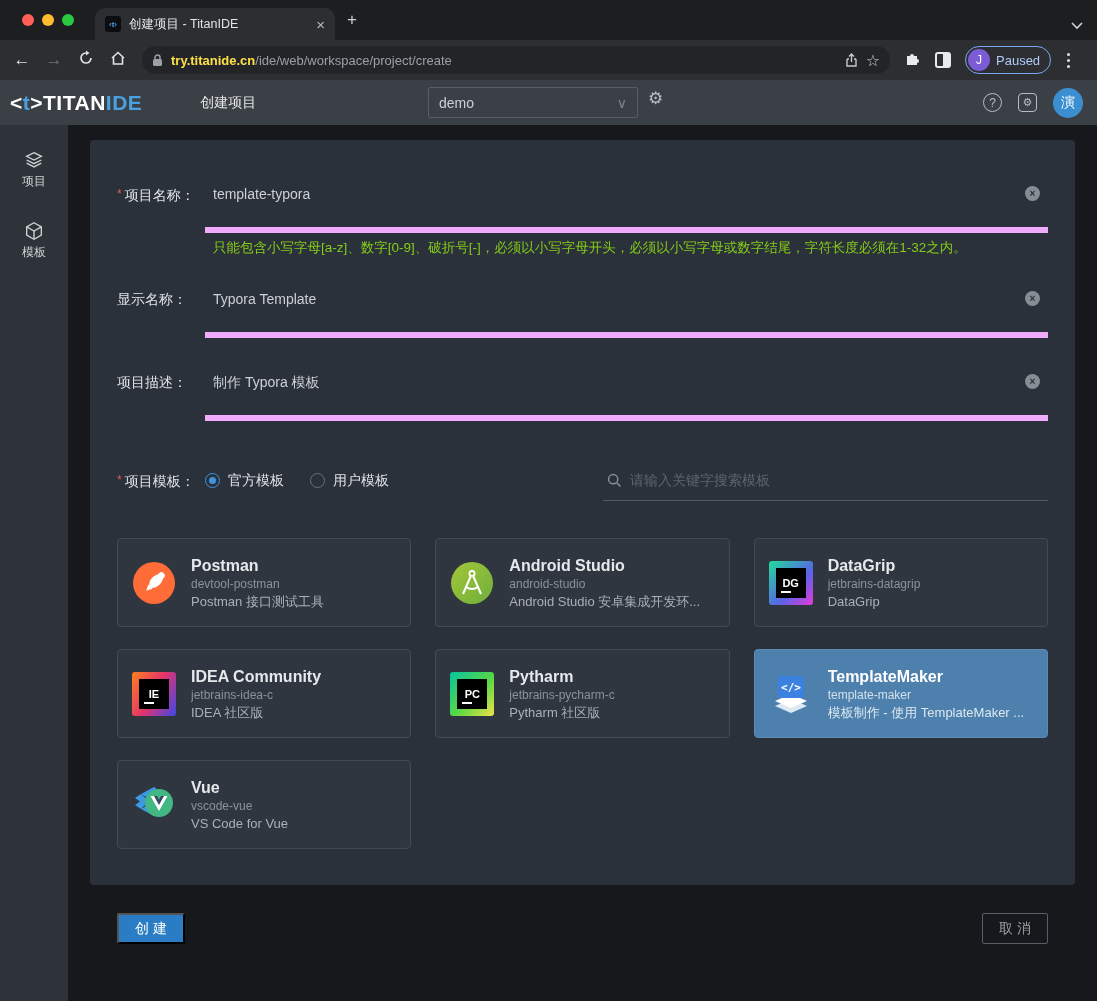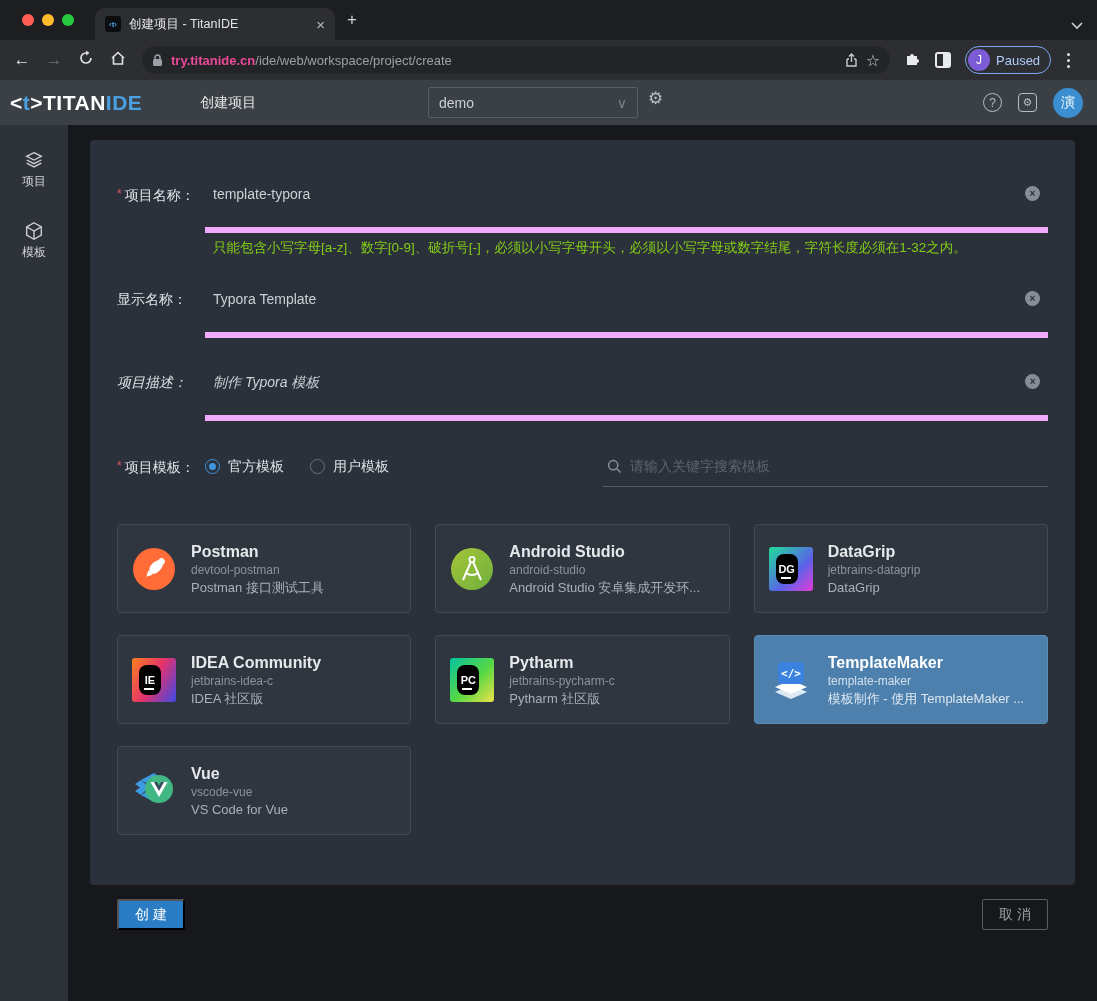--- a/index.html
+++ b/index.html
@@ -21,21 +21,21 @@
   .newtab { position:absolute; left:347px; top:13px; color:#cfd2d5; font-size:17px; line-height:14px; }
   .strip-chevron { position:absolute; right:14px; top:16px; }
 
   .toolbar { position:absolute; left:0; top:40px; width:100%; height:40px; background:#2d2e32;
              display:flex; align-items:center; }
   .nav-ico { width:32px; text-align:center; font-size:17px; color:#dfe1e4; flex:0 0 auto; }
   .nav-ico.dim { color:#6e7277; }
   .addr { height:28px; background:#232427; border-radius:14px; margin-left:8px; flex:0 0 748px;
           display:flex; align-items:center; padding:0 10px; gap:8px; }
   .addr-url { font-size:13px; color:#9aa0a6; white-space:nowrap; overflow:hidden; flex:1; }
-  .addr-url b { color:#ec4899; font-weight:bold; }
+  .addr-url b { color:#fde047; font-weight:bold; }
   .addr-ico { flex:0 0 auto; display:flex; align-items:center; }
   .star { color:#c7cacd; font-size:16px; }
   .toolbar-right { display:flex; align-items:center; gap:14px; margin-left:14px; }
   .sidepanel-ico { width:16px; height:16px; border:2px solid #e8eaed; border-radius:3px; position:relative; }
   .sidepanel-ico::after { content:""; position:absolute; right:0; top:0; width:6px; height:12px; background:#e8eaed; }
   .profile-pill { height:28px; border:1px solid #7da7f0; border-radius:14px; display:flex; align-items:center;
                   padding:0 10px 0 2px; gap:6px; }
   .profile-avatar { width:22px; height:22px; border-radius:50%; background:#7c5cd6; color:#fff; font-size:12px;
                     display:flex; align-items:center; justify-content:center; }
   .profile-status { color:#aecbfa; font-size:13px; }
@@ -70,21 +70,21 @@
   .panel { position:absolute; left:90px; top:140px; width:985px; height:745px; background:#2b313a;
            border-radius:4px; padding:43px 27px 0 27px; }
   .form-row { display:flex; align-items:flex-start; }
   .f-label { flex:0 0 88px; color:#dfe3e7; font-size:14px; line-height:22px; text-align:left; position:relative; white-space:nowrap;}
   .req { color:#e05b5b; font-size:12px; margin-right:3px; vertical-align:2px; }
   .u-input { flex:1; border-bottom:6px solid #f0abfc; position:relative; padding:0 30px 22px 8px; min-height:22px; }
   .u-input .val { color:#ccd1d6; font-size:14px; line-height:22px; }
   .clear-ico { position:absolute; right:8px; top:3px; width:15px; height:15px; border-radius:50%; background:#878d94;
                color:#2b3039; font-size:10px; font-weight:bold; display:flex; align-items:center; justify-content:center; }
   .hint { margin:6px 0 0 96px; color:#84cc16; font-size:13.5px; line-height:18px; }
-  .mb1 { margin-bottom:31px; } .mb2 { margin-bottom:33px; } .mb3 { margin-bottom:34px;font-style:italic; }
+  .mb1 { margin-bottom:31px; } .mb2 { margin-bottom:33px; } .mb3 { margin-bottom:48px; }
 
   .tpl-row { display:flex; align-items:flex-start; margin-bottom:37px; }
   .radios { display:flex; align-items:center; gap:26px; }
   .radio { display:flex; align-items:center; gap:8px; color:#dfe3e7; font-size:14px; line-height:22px; }
   .rdot { width:15px; height:15px; border-radius:50%; border:1px solid #6a7077; position:relative; flex:0 0 auto; }
   .rdot.on { border-color:#3f94e0; }
   .rdot.on::after { content:""; position:absolute; left:3px; top:3px; width:7px; height:7px; border-radius:50%; background:#3f94e0; }
   .tpl-search { margin-left:auto; width:445px; border-bottom:1px solid #555b63; display:flex; align-items:center;
                 gap:8px; padding:0 4px 9px 4px; }
   .tpl-search .ph { color:#5d646d; font-size:14px; line-height:22px; }
@@ -94,22 +94,22 @@
           align-items:center; padding:0 14px; gap:15px; overflow:hidden; }
   .card.selected { background:#4d80ad; border-color:#5a8cb8; }
   .c-ico { width:44px; height:44px; flex:0 0 auto; position:relative; }
   .c-txt { flex:1; min-width:0; }
   .c-title { color:#e6e9ec; font-size:16px; font-weight:bold; line-height:21px; white-space:nowrap; overflow:hidden; }
   .c-name { color:#8b9299; font-size:12px; line-height:17px; white-space:nowrap; overflow:hidden; }
   .c-desc { color:#aab0b6; font-size:13px; line-height:18px; white-space:nowrap; overflow:hidden; }
   .card.selected .c-title { color:#ffffff; }
   .card.selected .c-name { color:#d2e0ec; }
   .card.selected .c-desc { color:#dce7f0; }
-  .jb-badge { position:absolute; left:7px; top:7px; width:22px; height:30px; background:#000; color:#fff;
-              font-size:11px; font-weight:bold; display:flex; align-items:center; justify-content:center;border-radius:8px; }
+  .jb-badge { position:absolute; left:7px; top:7px; width:30px; height:30px; background:#000; color:#fff;
+              font-size:11px; font-weight:bold; display:flex; align-items:center; justify-content:center; }
   .jb-badge::after { content:""; position:absolute; left:5px; bottom:5px; width:10px; height:2px; background:#fff; }
   .grad-dg { background:linear-gradient(135deg,#24d3a0 5%,#5a63e8 60%,#e63bd9 100%); border-radius:3px; }
   .grad-ie { background:linear-gradient(120deg,#fc801d 0%,#e3326e 50%,#3c49e8 100%); border-radius:3px; }
   .grad-pc { background:linear-gradient(135deg,#07c3a0 0%,#58d843 55%,#f2e24b 100%); border-radius:3px; }
 
   .btn-row { display:flex; gap:8px; margin-top:64px;justify-content:space-between; }
   .btn { height:31px; border-radius:2px; font-size:14px; display:flex; align-items:center; justify-content:center;
          padding:0 16px; }
   .btn.primary { background:#2a7dc4; color:#fff; }
   .btn.ghost { background:transparent; border:1px solid #585e66; color:#9aa0a6; }

